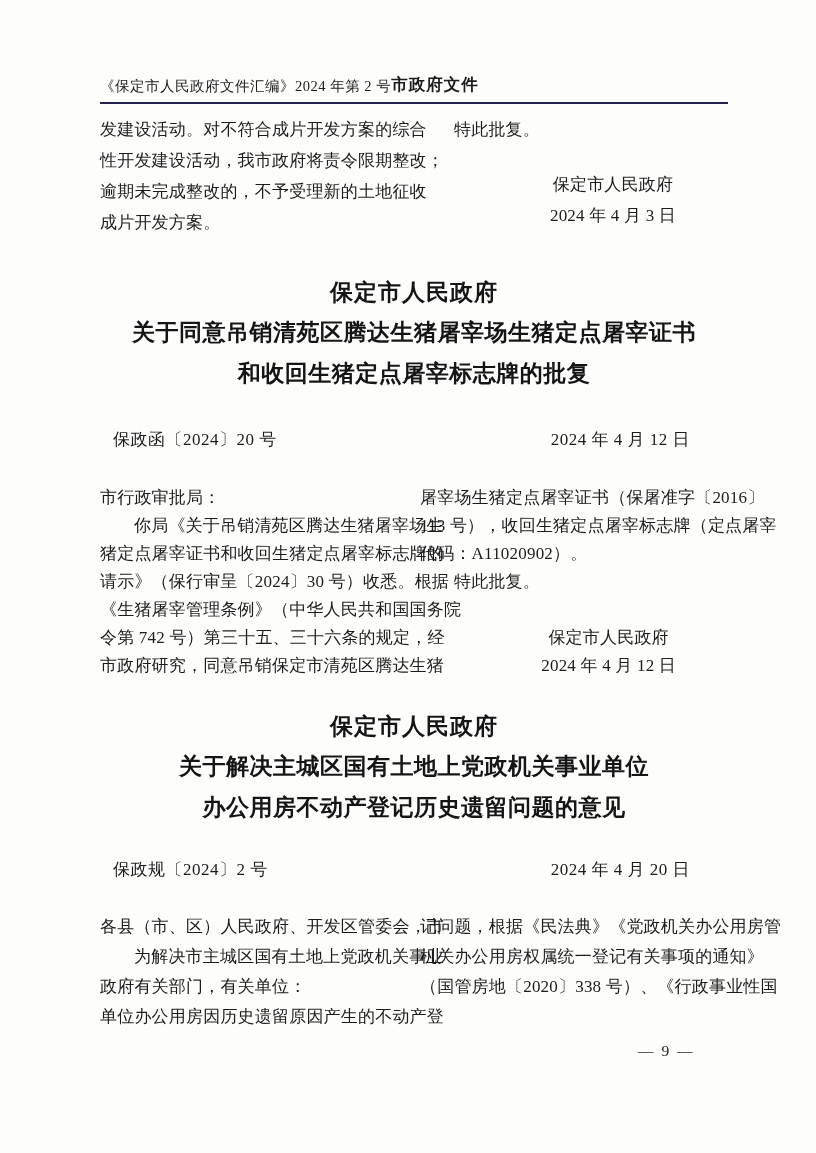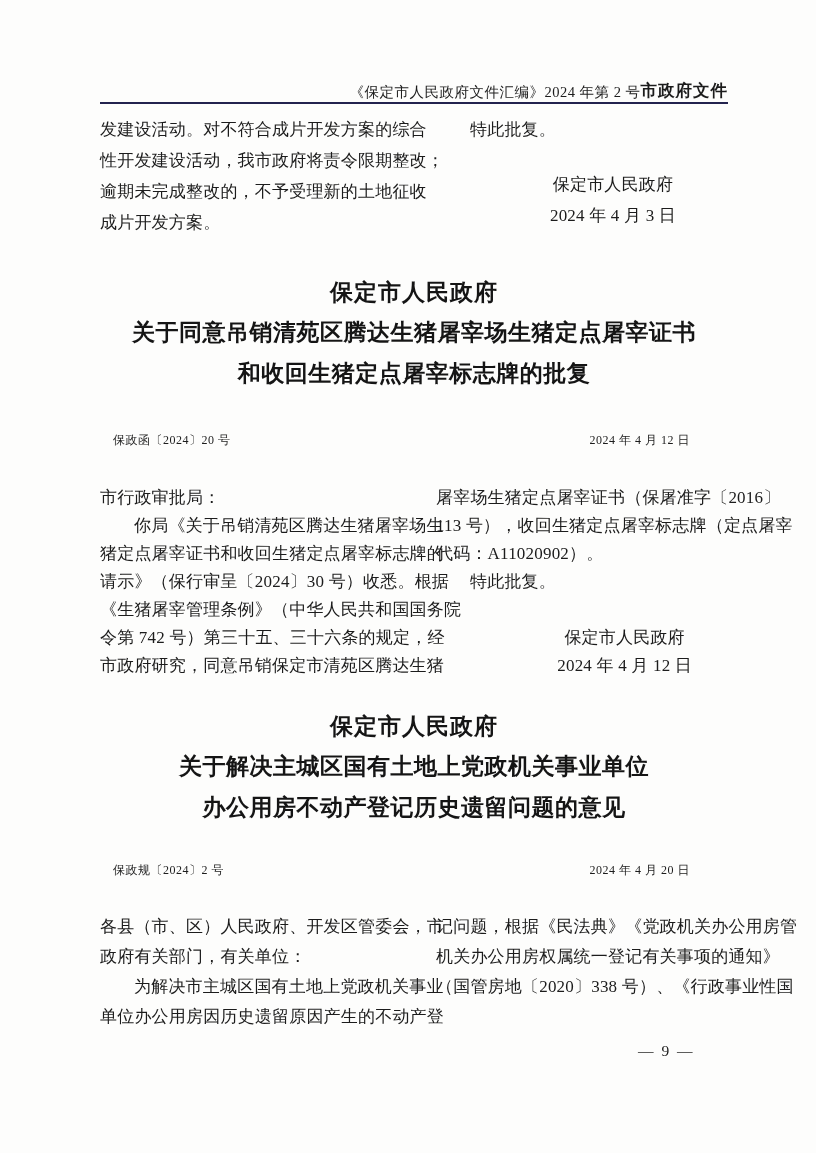--- a/index.html
+++ b/index.html
@@ -10,48 +10,49 @@
     background:#fdfdfc;
     font-family:"Liberation Serif","DejaVu Serif",serif;
     color:#1c1c1c;
     margin:0 auto;
     overflow:hidden;
   }
   .abs { position:absolute; left:100px; width:628px; }
 
   
   .header {
-    top:80px;
-    display:flex; justify-content:flex-end; align-items:flex-end;
+    top:74px;
+    display:flex; justify-content:flex-start; align-items:flex-end;
+    padding-bottom:6px;
     border-bottom:2.5px solid #23234e;
   }
   .hdr-left  { font-size:14.5px; letter-spacing:0.5px; }
   .hdr-right { font-size:16.5px; font-weight:bold;
                font-family:"Liberation Sans","DejaVu Sans",sans-serif; letter-spacing:1px; }
 
   
   .cols { display:flex; }
   .col-l { width:304px; }
-  .col-r { width:308px; margin-left:32px; }
+  .col-r { width:308px; margin-left:16px; }
   .bline { font-size:17px; white-space:nowrap; letter-spacing:0.2px; }
   .lh31 .bline { line-height:31px; }
   .lh28 .bline { line-height:28px; }
   .lh30 .bline { line-height:30px; }
   .indent { text-indent:2em; }
 
   
   .sig { width:max-content; margin-left:auto; margin-right:52px; text-align:center; }
 
   
   .title { text-align:center; font-family:"Liberation Sans","DejaVu Sans",sans-serif; font-weight:bold; color:#151515; }
   .title .t-org  { font-size:23px; line-height:40px; letter-spacing:1px; }
   .title .t-line { font-size:23px; line-height:41px; letter-spacing:0.5px; }
 
   
-  .docnum { display:flex; justify-content:space-between; font-size:12px; line-height:20px; }
+  .docnum { display:flex; justify-content:space-between; font-size:17px; line-height:20px; }
   .docnum .dn-left  { padding-left:13px; letter-spacing:0.5px; }
   .docnum .dn-right { padding-right:38px; letter-spacing:0.5px; }
 
   
   .footer { position:absolute; left:638px; top:1042px; font-size:15.5px; letter-spacing:2px; }
 </style>
 </head>
 <body>
 
 <div class="page">
@@ -117,22 +118,22 @@
   </div>
 
   <div class="abs docnum" style="top:860px">
     <span class="dn-left">保政规〔2024〕2 号</span>
     <span class="dn-right">2024 年 4 月 20 日</span>
   </div>
 
   <div class="abs cols lh30" style="top:912px">
     <div class="col-l">
       <div class="bline">各县（市、区）人民政府、开发区管委会，市</div>
+      <div class="bline indent">为解决市主城区国有土地上党政机关事业</div>
       <div class="bline">政府有关部门，有关单位：</div>
-      <div class="bline indent">为解决市主城区国有土地上党政机关事业</div>
       <div class="bline">单位办公用房因历史遗留原因产生的不动产登</div>
     </div>
     <div class="col-r">
       <div class="bline">记问题，根据《民法典》《党政机关办公用房管</div>
       <div class="bline">机关办公用房权属统一登记有关事项的通知》</div>
       <div class="bline">（国管房地〔2020〕338 号）、《行政事业性国</div>
     </div>
   </div>
 
   <div class="footer">— 9 —</div>

